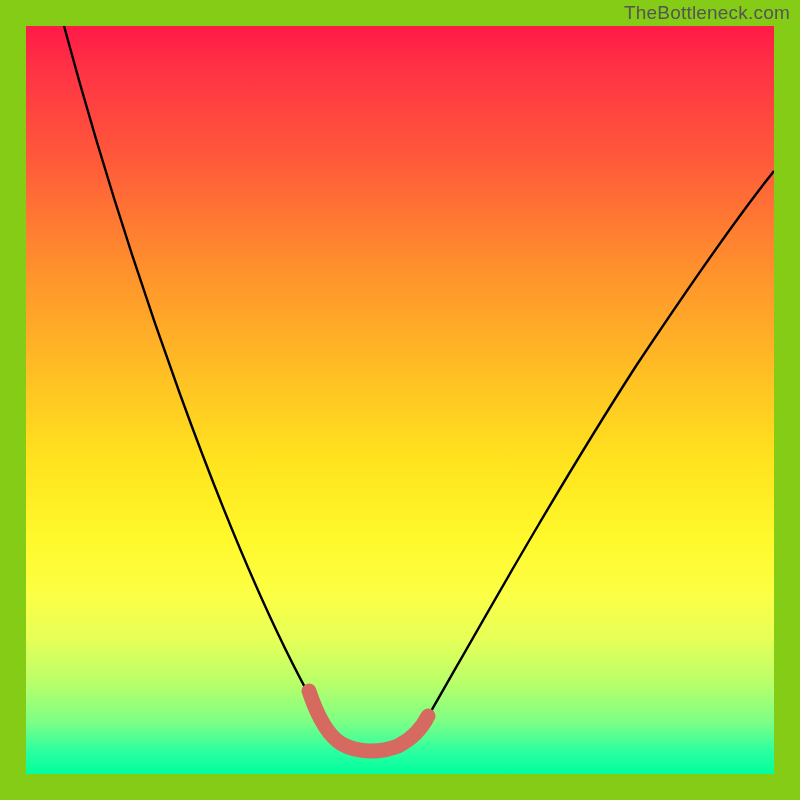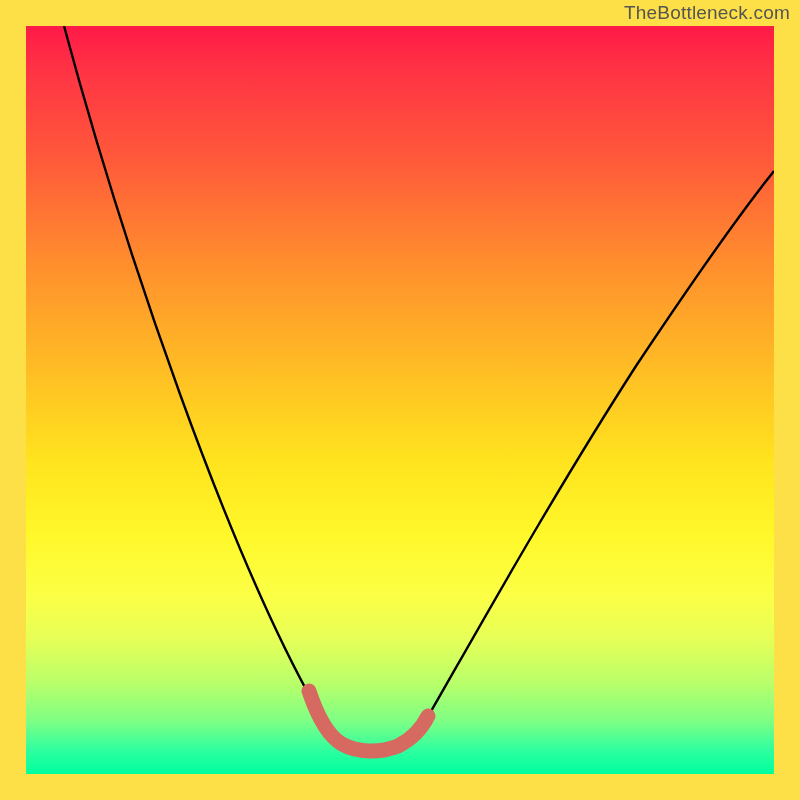--- a/index.html
+++ b/index.html
@@ -1,21 +1,21 @@
 <!DOCTYPE html>
 <html><head>
 <meta charset="utf-8">
 <style>
   * { margin: 0; padding: 0; box-sizing: border-box; }
   body { width: 800px; height: 800px; background: #000; overflow: hidden; font-family: Arial, sans-serif; }
   .frame {
     position: absolute;
     top: 0; left: 0;
     width: 800px; height: 800px;
-    background: #fde047;
+    background: #84cc16;
   }
   .plot-area {
     position: absolute;
     top: 26px;
     left: 26px;
     width: 748px;
     height: 748px;
     overflow: hidden;
   }
   .gradient-bg {

